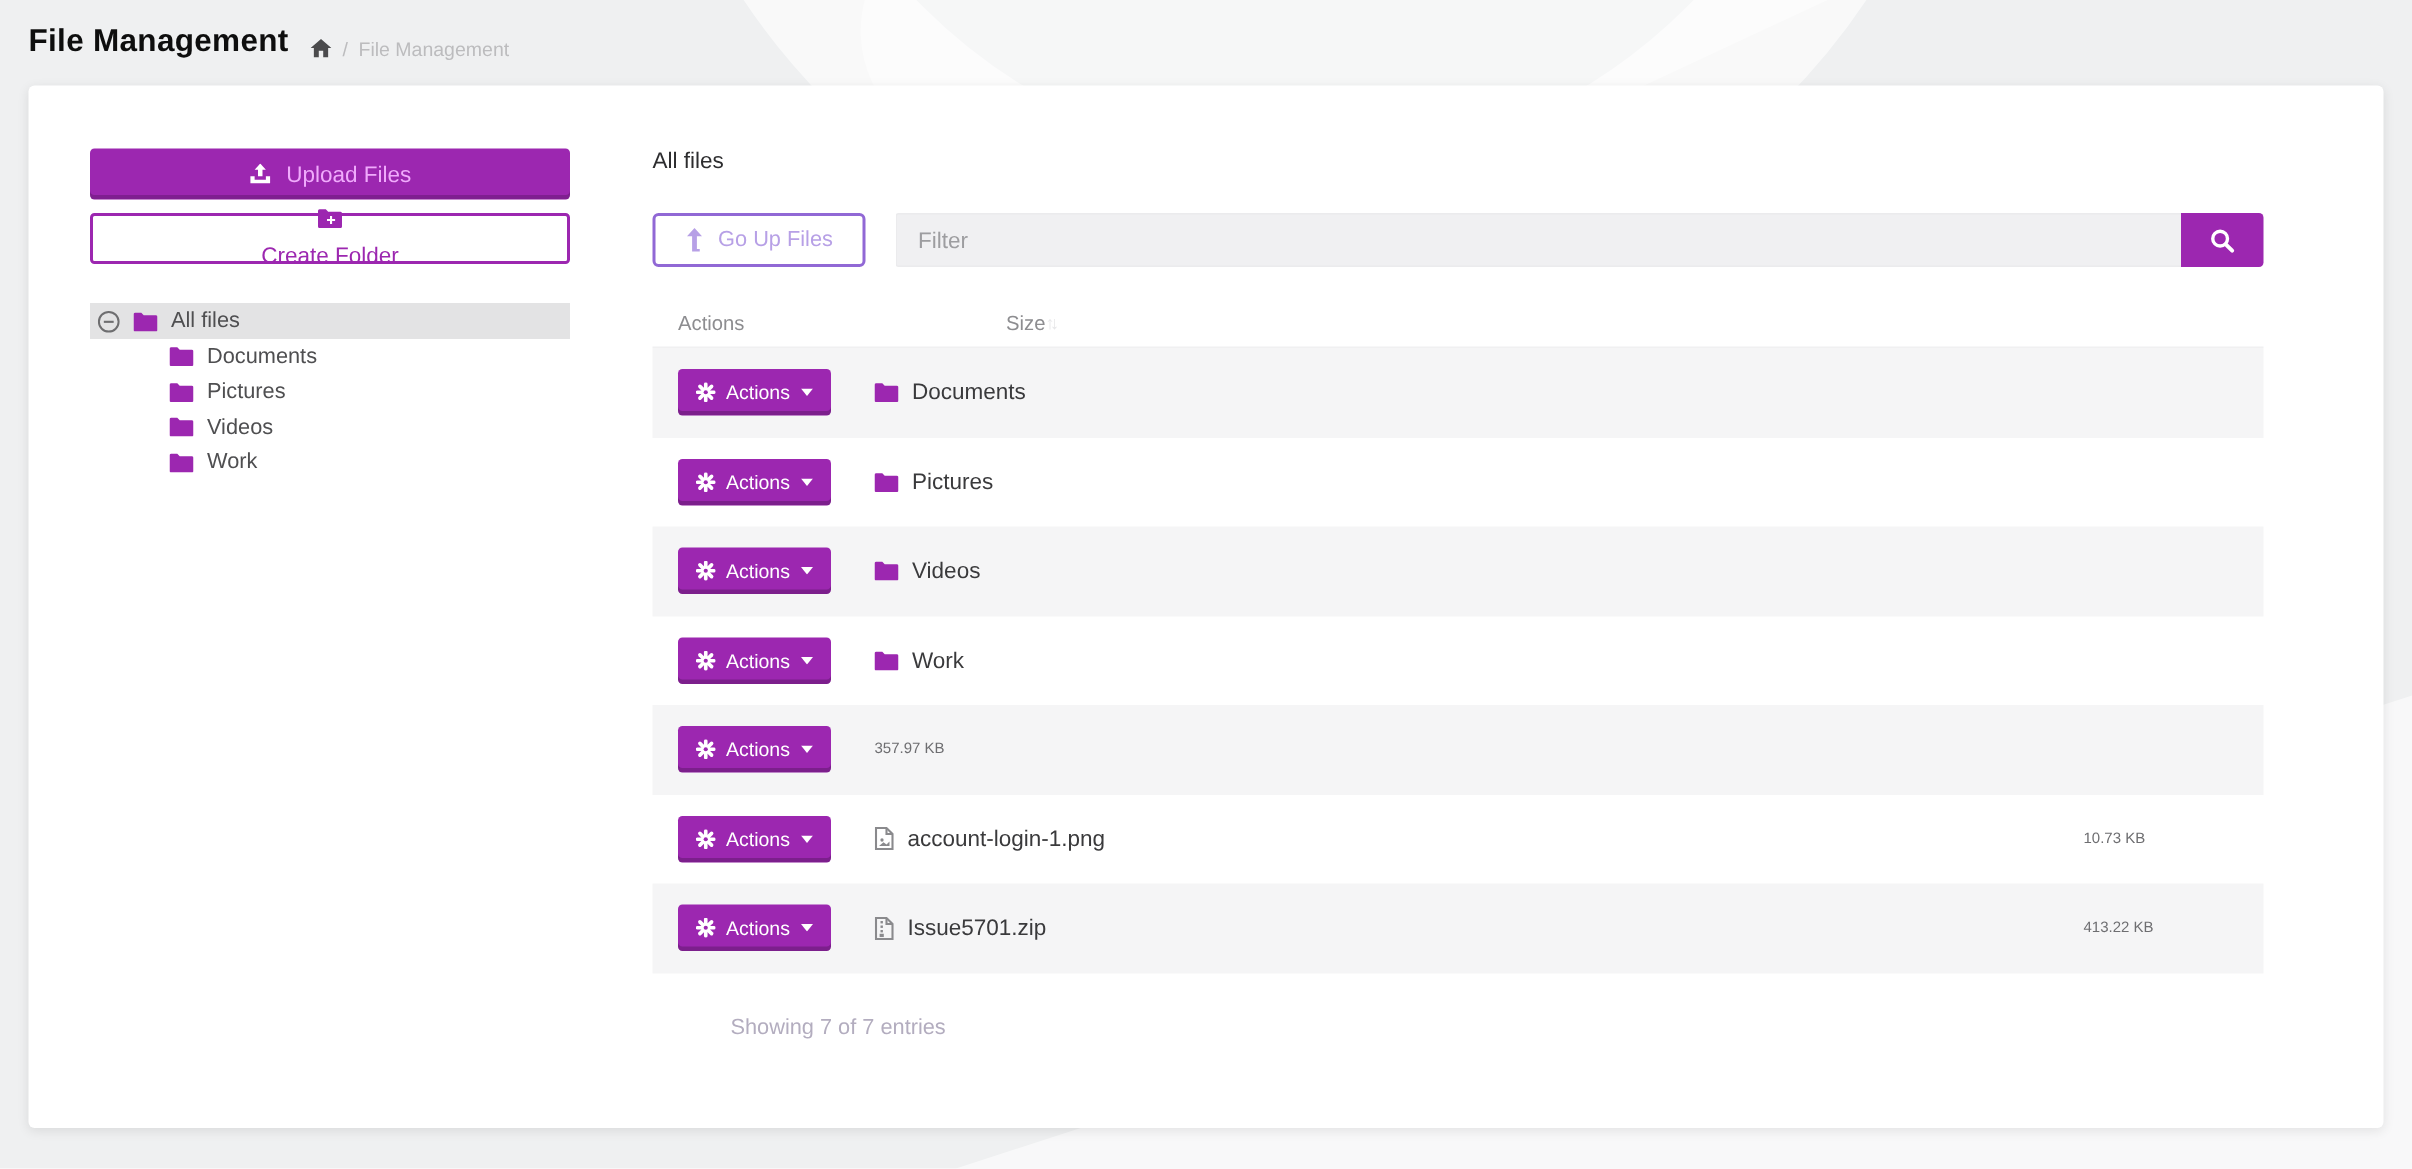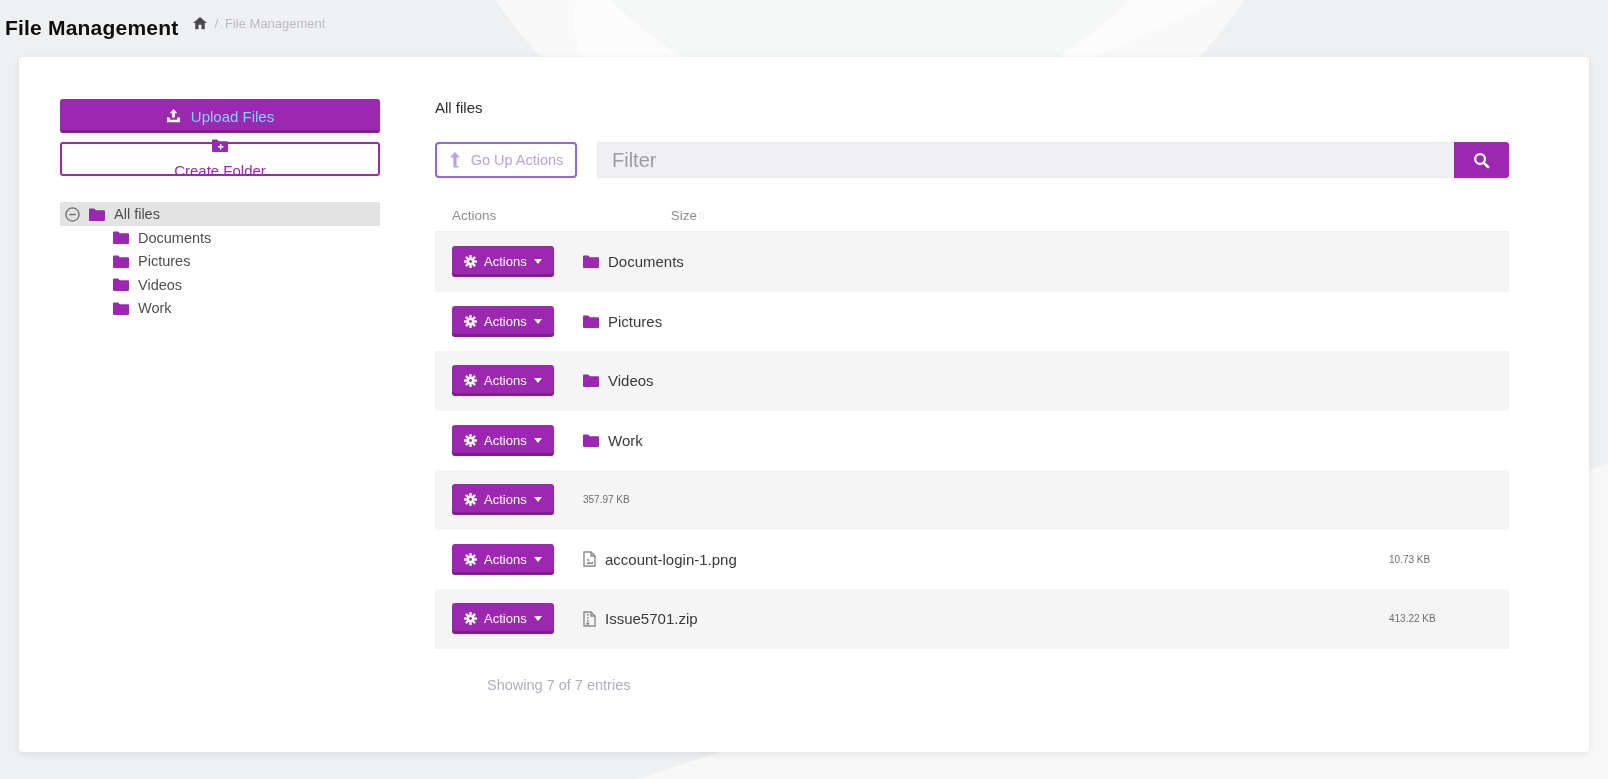--- a/index.html
+++ b/index.html
@@ -9,37 +9,37 @@
     background:#eff0f1;
     font-family:"Liberation Sans", sans-serif;
     color:#3c3c3c;
   }
   .swoosh { position:absolute; background:rgba(255,255,255,.55); pointer-events:none; }
   .swoosh1 { width:900px; height:900px; border-radius:50%; left:420px; top:-700px; border:90px solid rgba(255,255,255,.6); background:transparent; }
   .swoosh2 { width:1400px; height:600px; right:-300px; bottom:-430px; transform:rotate(-18deg); border-radius:120px; }
   .swoosh3 { width:700px; height:300px; right:330px; top:-180px; transform:rotate(-25deg); border-radius:80px; background:rgba(255,255,255,.45); }
 
   
-  .page-header { position:absolute; left:5px; top:16px; display:flex; align-items:flex-start; gap:15px; z-index:2; }
+  .page-header { position:absolute; left:19px; top:16px; display:flex; align-items:flex-end; gap:15px; z-index:2; }
   .page-title { font-size:21px; font-weight:700; color:#0e0e0e; letter-spacing:.2px; }
   .breadcrumb { display:flex; align-items:center; gap:7px; font-size:13px; color:#bcbcbe; }
   .breadcrumb .home { display:flex; color:#4b4b4d; cursor:pointer; }
 
   
   .card {
     position:absolute; left:19px; top:57px; width:1570px; height:695px;
     background:#fff; border-radius:4px; box-shadow:0 2px 8px rgba(0,0,0,.09);
     display:flex; padding:42px 80px 0 41px; z-index:1;
   }
 
   
   .sidebar { width:320px; flex-shrink:0; margin-right:55px; }
   .btn { display:flex; align-items:center; justify-content:center; gap:10px; cursor:pointer; border-radius:3px; font-family:inherit; }
   .btn-upload {
-    width:100%; height:34px; background:#9C27B0; color:#7dd3fc; border:none;
+    width:100%; height:34px; background:#9C27B0; color:#f0abfc; border:none;
     font-size:15px; box-shadow:inset 0 -3px 0 rgba(0,0,0,.18);
   }
   .btn-create {
     width:100%; height:34px; margin-top:9px; background:#fff; color:#9C27B0;
     border:2px solid #9C27B0; font-size:15px;flex-direction:column;
   }
   .tree { margin-top:26px; font-size:14.5px; color:#4f4f51; }
   .tree-root { height:24px; background:#e3e3e4; display:flex; align-items:center; gap:9px; padding-left:5px; cursor:pointer; }
   .tree-child { height:23.5px; display:flex; align-items:center; gap:9px; padding-left:53px; cursor:pointer; }
   .icn { display:inline-flex; flex-shrink:0; }
@@ -48,21 +48,21 @@
   .main { flex:1; }
   .current-folder { font-size:15px; color:#2d2d2f; margin-bottom:26px; }
   .controls { display:flex; height:36px; }
   .btn-goup {
     width:142px; background:#fff; border:2px solid #9168d5; color:#b7a0e6;
     font-size:14.5px; border-radius:4px; gap:10px;
   }
   .filter-wrap { flex:1; display:flex; margin-left:20px; }
   .filter-input {
     flex:1; background:#f0f0f2; border:1px solid #ebebed; border-right:none;
-    border-radius:2px 0 0 2px; padding:0 14px; font-size:20px; color:#444; outline:none;
+    border-radius:2px 0 0 2px; padding:0 14px; font-size:15px; color:#444; outline:none;
     font-family:inherit;
   }
   .filter-input::placeholder { color:#9d9da0; }
   .btn-search { width:55px; height:36px; background:#9C27B0; border:none; border-radius:0 3px 3px 0; cursor:pointer;
     display:flex; align-items:center; justify-content:center; }
 
   
   .table { margin-top:21px; }
   .thead { display:flex; align-items:center; height:33px; font-size:13.5px; color:#8d8d90; border-bottom:1px solid #f0f0f1; }
   .col-actions { width:148px; padding-left:17px; }
@@ -185,21 +185,21 @@
   <div class="main">
     <div class="current-folder">All files</div>
 
     <div class="controls">
       <button class="btn btn-goup">
         <span class="icn">
           <svg width="12" height="16" viewBox="0 0 12 16">
               <path d="M6 0 L11 5.5 H7.6 V14 H9.5 V15.6 H4.4 V5.5 H1 Z" fill="#b7a0e6"></path>
             </svg>
         </span>
-        <span>Go Up Actions</span>
+        <span>Go Up Files</span>
       </button>
       <div class="filter-wrap">
         <input class="filter-input" type="text" placeholder="Filter" style="">
         <button class="btn-search">
           <span class="icn">
             <svg width="17" height="17" viewBox="0 0 18 18">
                 <circle cx="7.5" cy="7.5" r="5.2" fill="none" stroke="#fff" stroke-width="2.4"></circle>
                 <line x1="11.5" y1="11.5" x2="16" y2="16" stroke="#fff" stroke-width="2.8" stroke-linecap="round"></line>
               </svg>
           </span>

